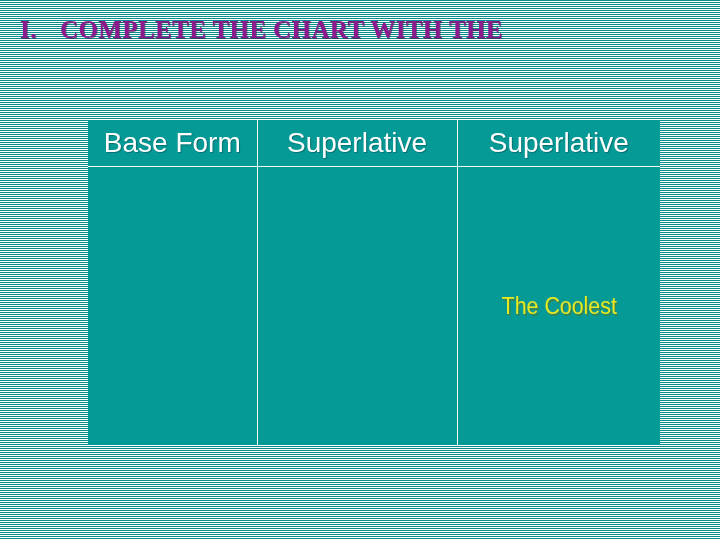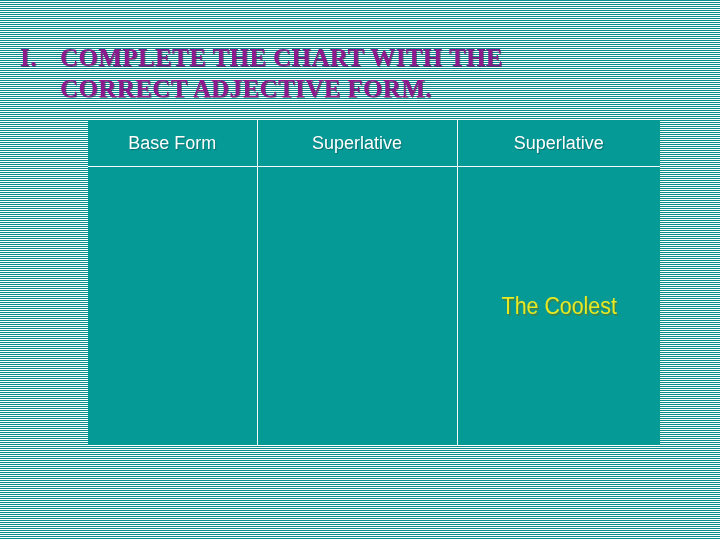--- a/index.html
+++ b/index.html
@@ -52,21 +52,21 @@
   .title-line {
     font-family: "Liberation Serif", serif;
     font-weight: bold;
     font-size: 25px;
     line-height: 31px;
     color: #8d1a8d;
     letter-spacing: 0.4px;
     text-shadow: 1px 1px 0 rgba(70,10,70,0.55);
     white-space: nowrap;
   }
-  .title-line-1 { padding-left: 2px; margin-top: 28px; }
+  .title-line-1 { padding-left: 2px; }
   .title-line-2 { padding-left: 42px; }
   .title-num {
     display: inline-block;
     width: 40px;
   }
 
   
   #chart-table {
     position: absolute;
     left: 88px;
@@ -91,21 +91,21 @@
   #chart-table td:first-child, #chart-table th:first-child { border-left: none; }
   #chart-table td:last-child, #chart-table th:last-child { border-right: none; }
 
   .col-base { width: 169px; }
   .col-comp { width: 200px; }
   .col-sup  { width: 203px; }
 
   .head-cell {
     font-family: "Liberation Sans", sans-serif;
     font-weight: normal;
-    font-size: 18px;
+    font-size: 28px;
     color: #ffffff;
     text-align: left;
     text-shadow: 1px 1px 1px rgba(0,60,60,0.45);
     transform: scaleX(0.93);
   }
   .cell-text {
     display: block;
     font-family: "Liberation Sans", sans-serif;
     font-size: 23px;
     text-align: center;
@@ -116,21 +116,20 @@
   .t-red    { color: #e22222; text-shadow: 1.5px 1.5px 0 rgba(120,10,10,0.5); }
   .t-yellow { color: #e9e921; text-shadow: 1.5px 1.5px 0 rgba(110,110,10,0.5); }
 </style>
 </head>
 <body>
 
 <div id="slide"></div>
 
 <div id="title-block">
   <div class="title-line title-line-1"><span class="title-num">I.</span><span>COMPLETE THE CHART WITH THE</span></div>
-  <div class="title-line title-line-2">CORRECT ADJECTIVE FORM.</div>
 </div>
 
 <table id="chart-table">
   <colgroup>
     <col class="col-base">
     <col class="col-comp">
     <col class="col-sup">
   </colgroup>
   <thead>
     <tr>

